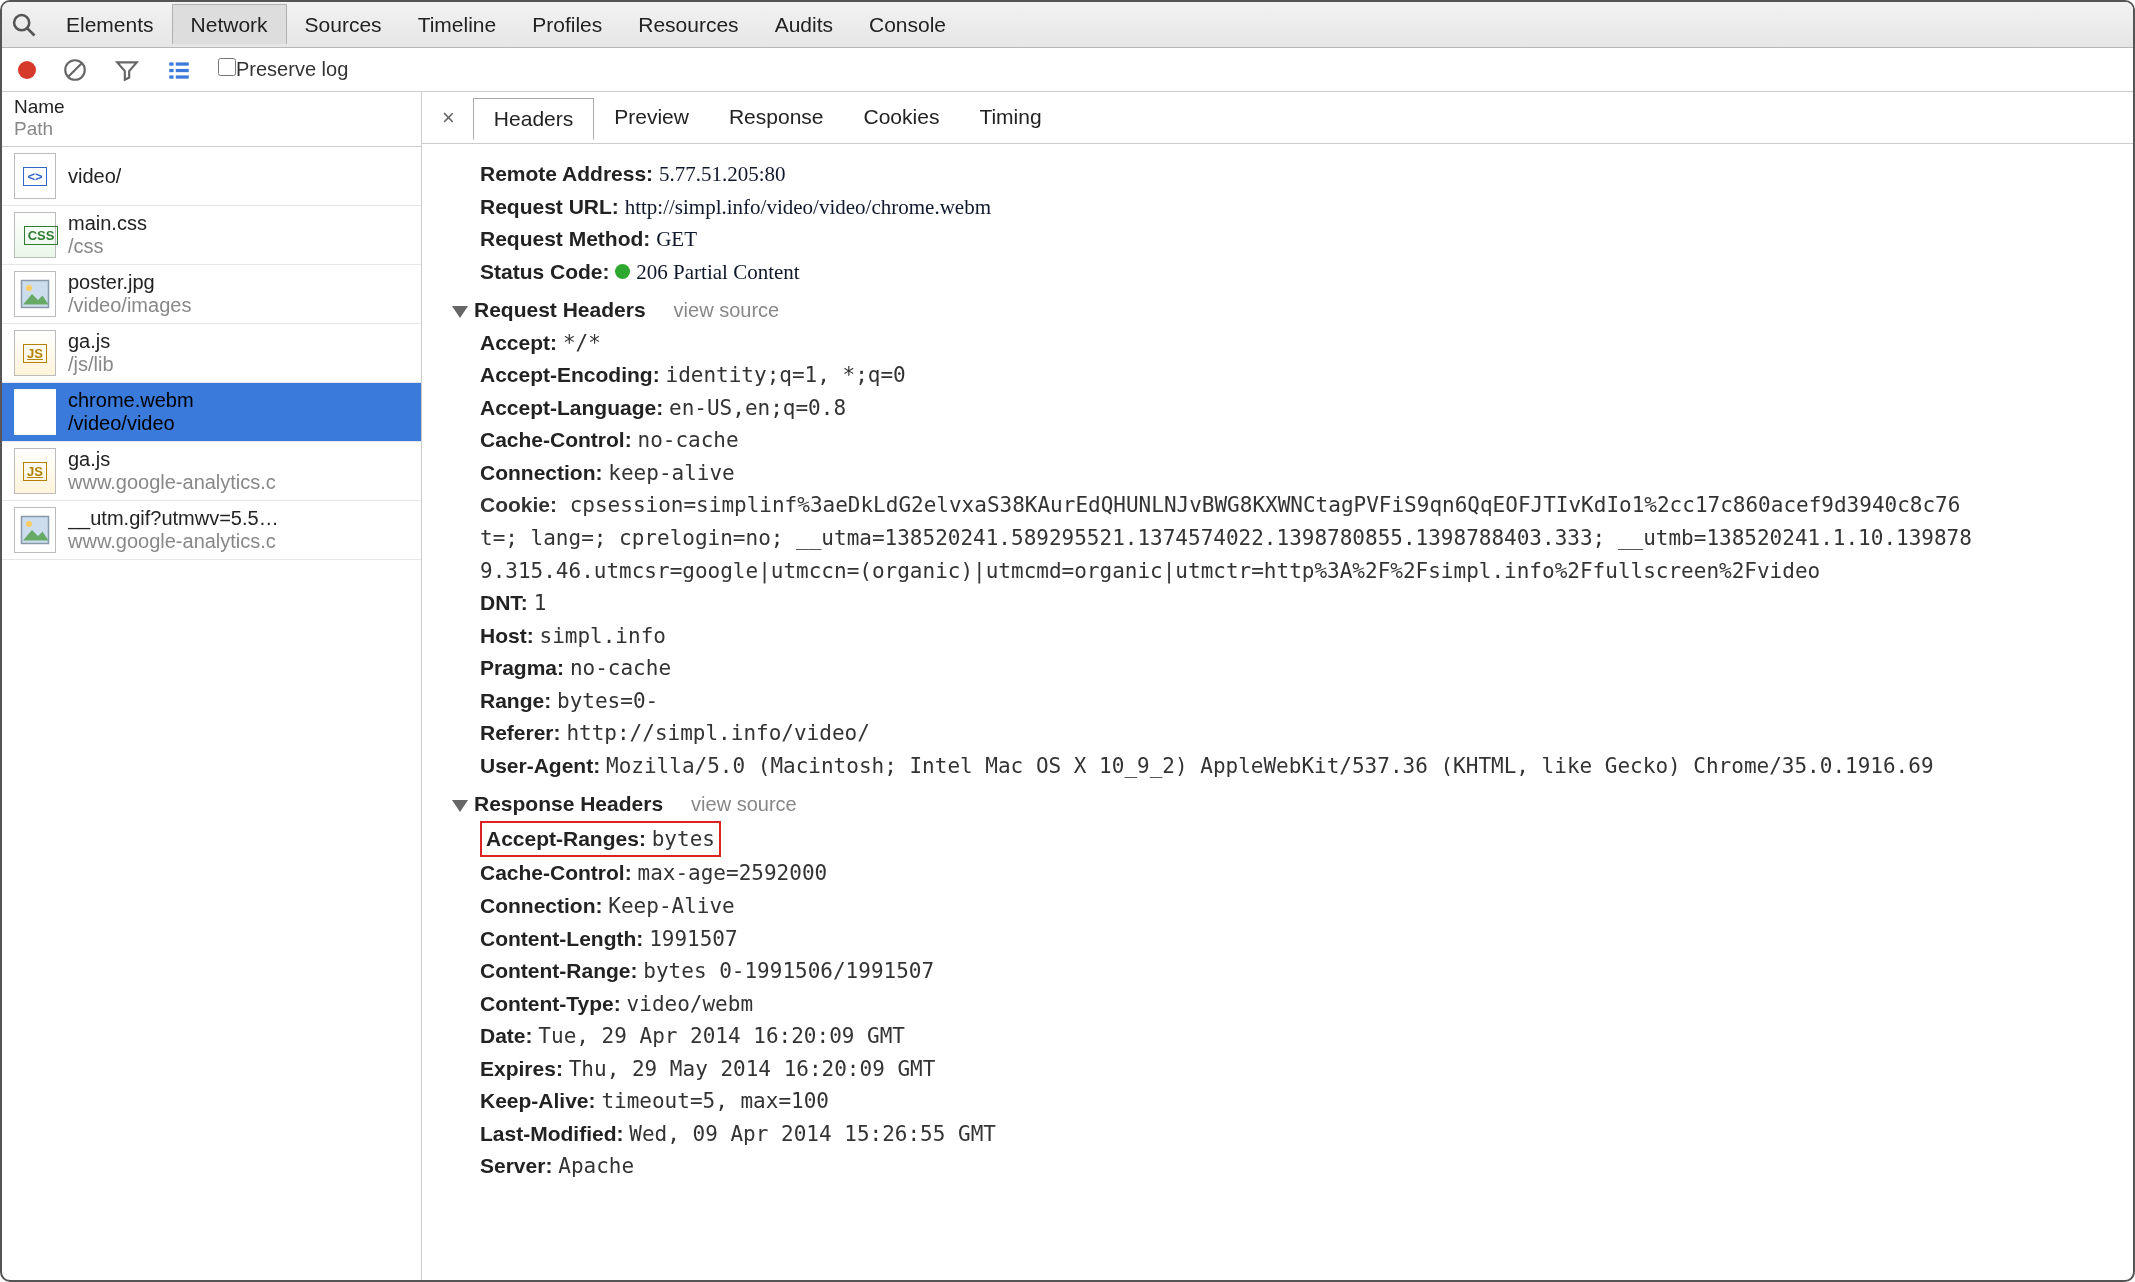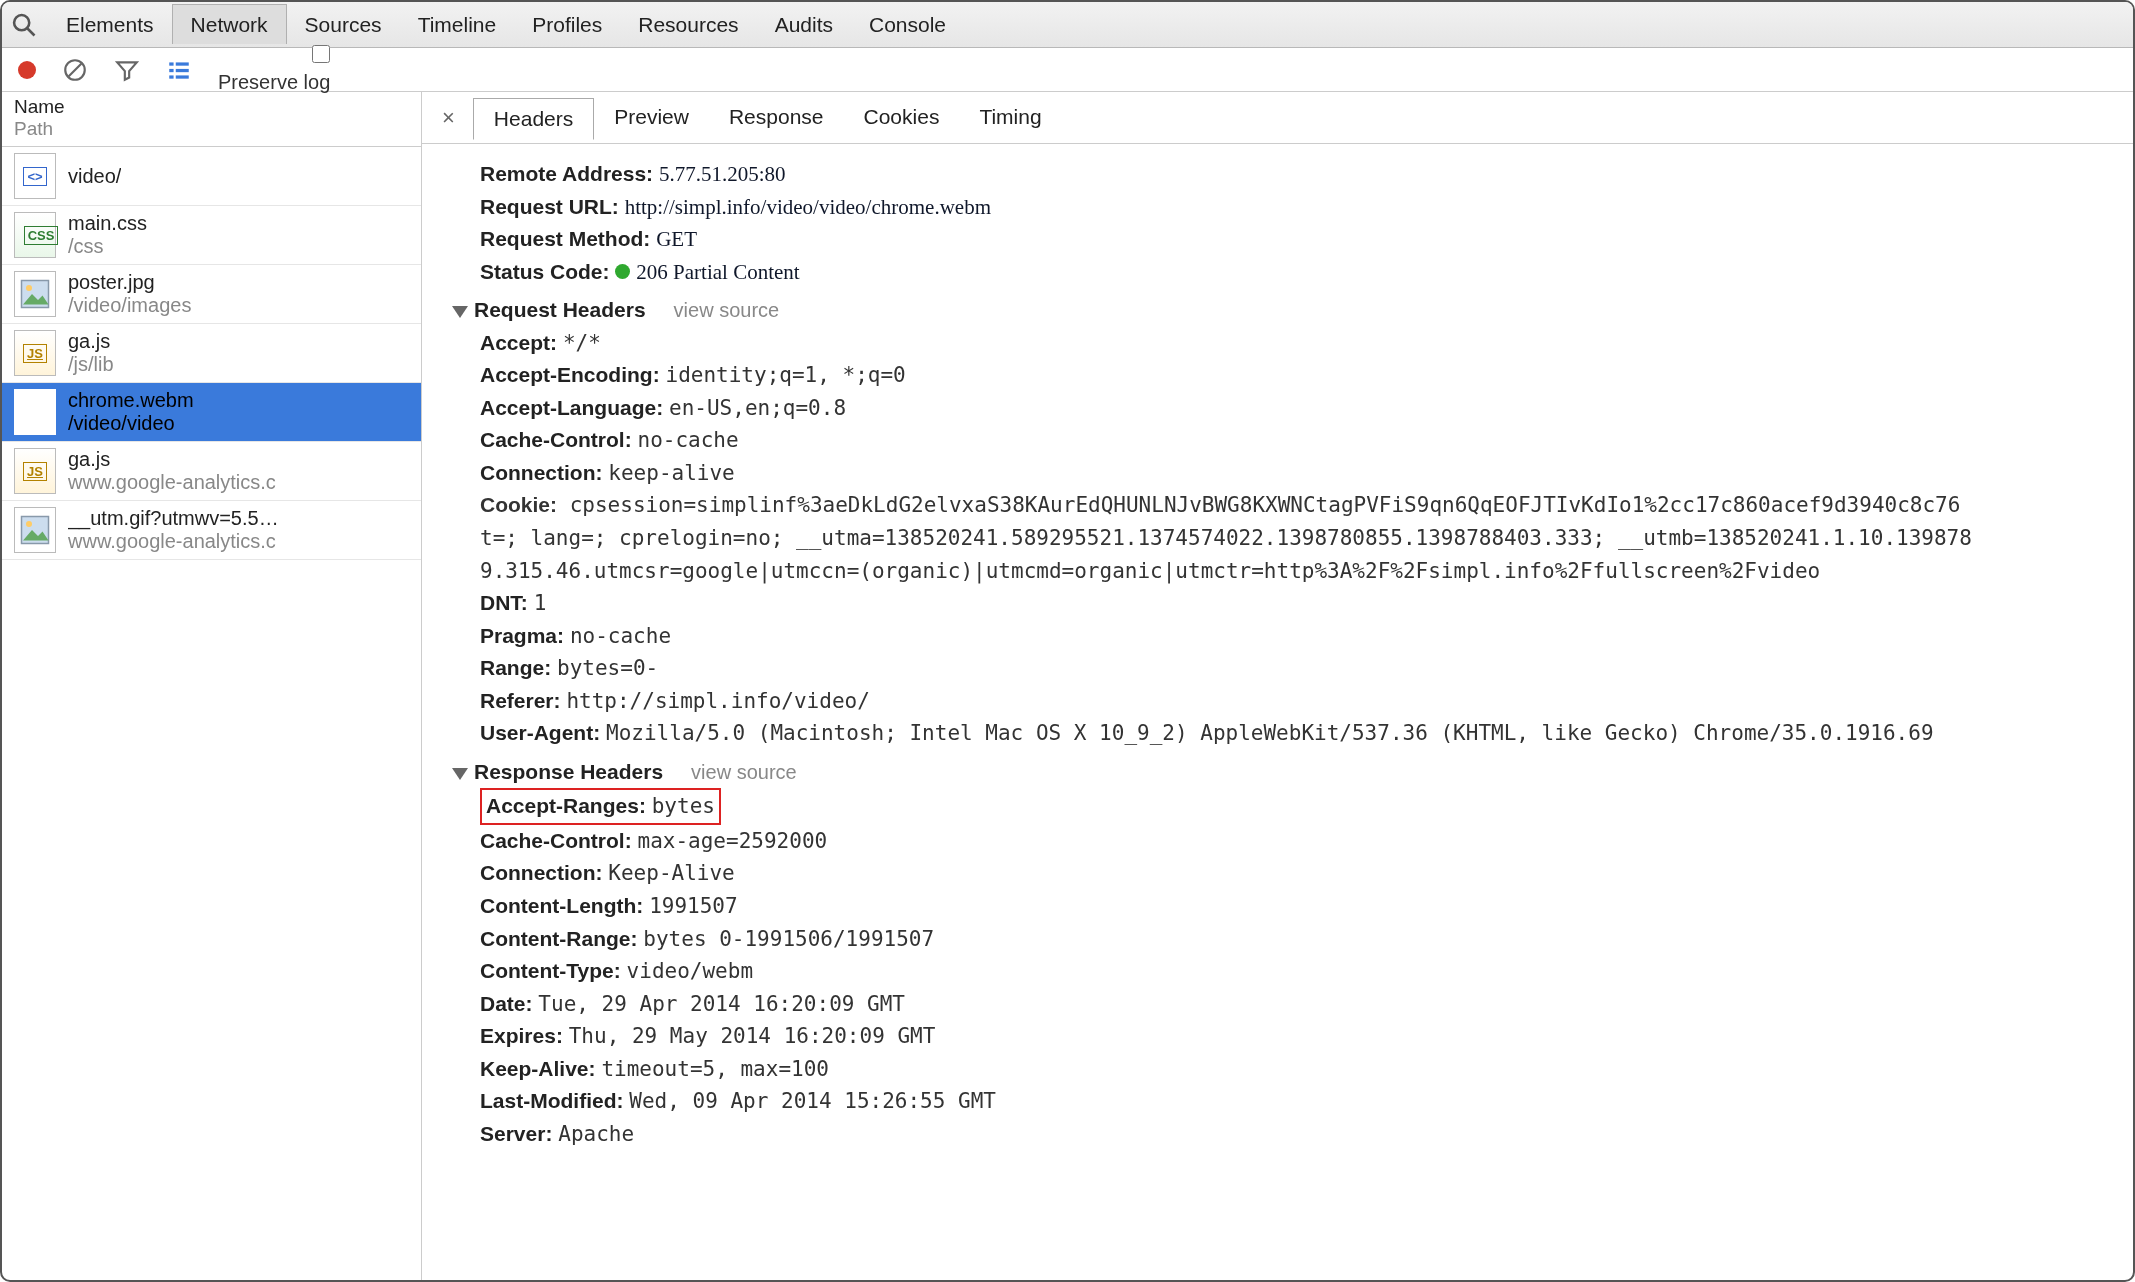--- a/index.html
+++ b/index.html
@@ -52,21 +52,21 @@
   align-items: center;
   height: 44px;
   border-bottom: 1px solid #ccc;
   padding: 0 16px;
   gap: 26px;
 }
 .dot-red { width:18px; height:18px; border-radius:50%; background:#d63a2b; }
 .iconbtn { width:26px; height:26px; display:flex; align-items:center; justify-content:center; color:#666; }
 .iconbtn svg { width:100%; height:100%; }
 .list-icon { color:#3a7adb; }
-.preserve { display:flex; align-items:flex-end; gap:8px; font-size:20px; color:#333;flex-direction:column; }
+.preserve { display:flex; align-items:flex-start; font-size:20px; color:#333; }
 .preserve input { width:18px; height:18px; }
 .body {
   display:flex;
   flex:1;
   overflow:hidden;
 }
 .sidebar {
   width: 420px;
   border-right: 1px solid #ccc;
   display:flex;
@@ -339,20 +339,21 @@
 
         <div class="cookie-block">
           <span class="lbl">Cookie:</span>
           <span>cpsession=simplinf%3aeDkLdG2elvxaS38KAurEdQHUNLNJvBWG8KXWNCtagPVFiS9qn6QqEOFJTIvKdIo1%2cc17c860acef9d3940c8c76</span><br>
           <span>t=; lang=; cprelogin=no; __utma=138520241.589295521.1374574022.1398780855.1398788403.333; __utmb=138520241.1.10.139878</span><br>
           <span>9.315.46.utmcsr=google|utmccn=(organic)|utmcmd=organic|utmctr=http%3A%2F%2Fsimpl.info%2Ffullscreen%2Fvideo</span>
         </div>
 
         <div id="req-h2">
             <div class="hdr"><span class="lbl">DNT:</span> <span class="val">1</span></div>
+            <div class="hdr"><span class="lbl">Host:</span> <span class="val">simpl.info</span></div>
             <div class="hdr"><span class="lbl">Pragma:</span> <span class="val">no-cache</span></div>
             <div class="hdr"><span class="lbl">Range:</span> <span class="val">bytes=0-</span></div>
             <div class="hdr"><span class="lbl">Referer:</span> <span class="val">http://simpl.info/video/</span></div>
             <div class="hdr"><span class="lbl">User-Agent:</span> <span class="val">Mozilla/5.0 (Macintosh; Intel Mac OS X 10_9_2) AppleWebKit/537.36 (KHTML, like Gecko) Chrome/35.0.1916.69</span></div>
           </div>
 
         <div class="sec-head">
           <span><span class="tri"></span><span class="stitle">Response Headers</span></span>
           <span class="viewsrc">view source</span>
         </div>

